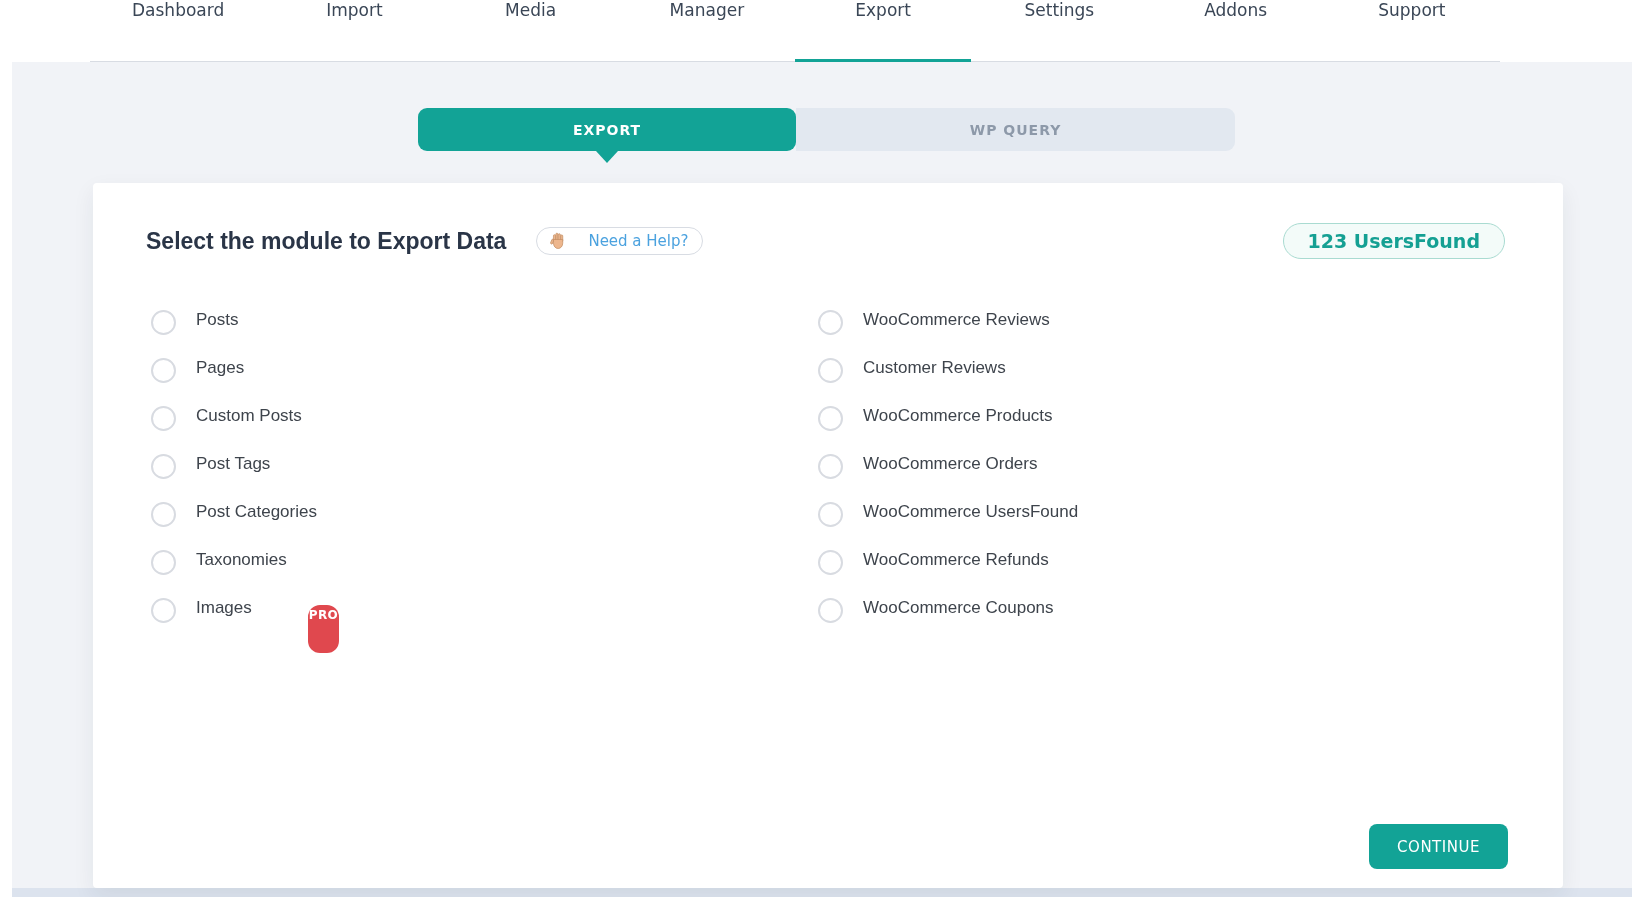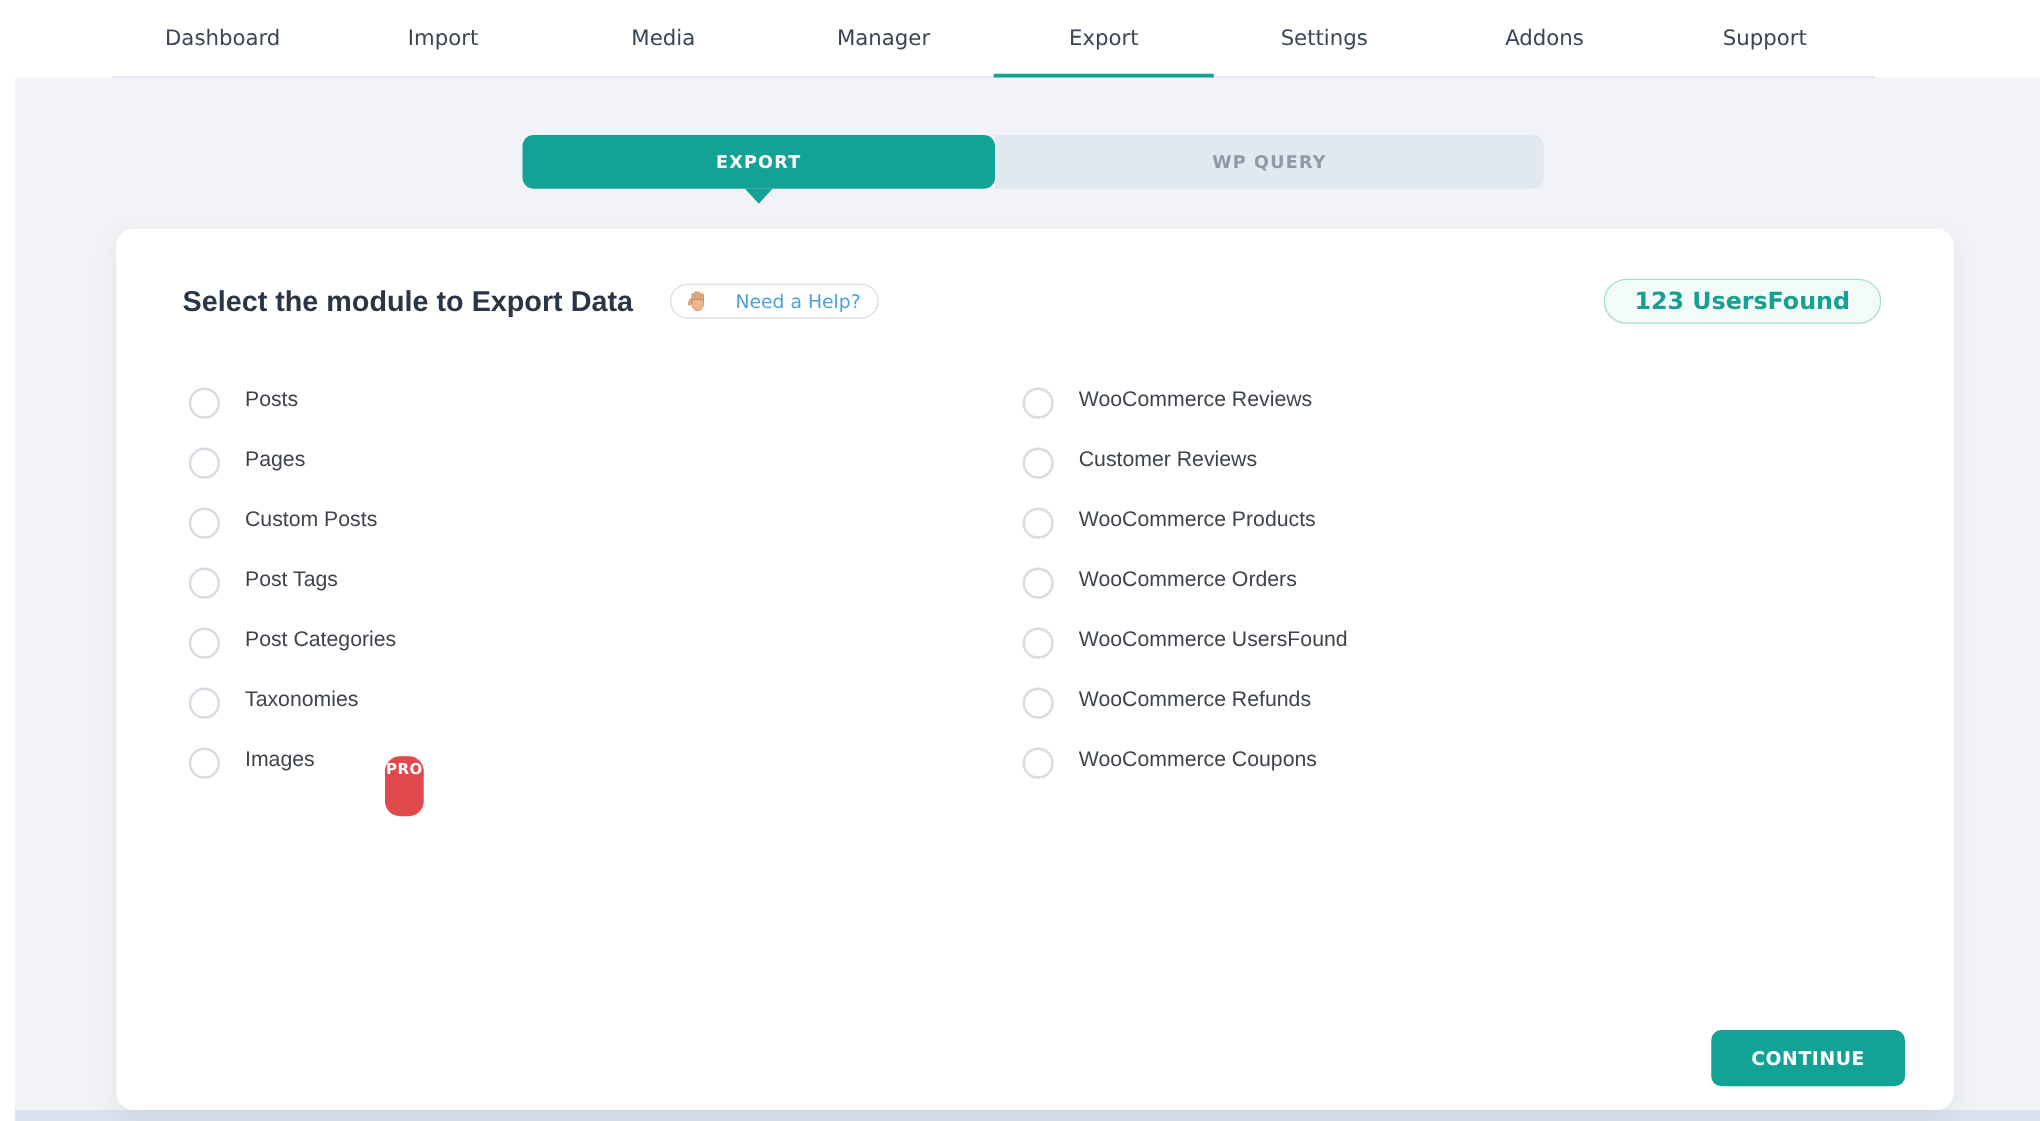--- a/index.html
+++ b/index.html
@@ -20,21 +20,21 @@
     overflow:hidden;
   }
   
   .left-strip{position:absolute;left:0;top:0;width:12px;height:897px;background:#ffffff;}
   .bottom-band{position:absolute;left:12px;top:888px;width:1620px;height:9px;background:#dce3ee;}
 
   
   .header{position:absolute;left:0;top:0;width:1632px;height:62px;background:#ffffff;}
   .nav-row{position:absolute;left:90px;top:0;width:1410px;height:62px;display:flex;border-bottom:1px solid var(--line);}
   .nav-item{
-    flex:1;display:flex;align-items:center;justify-content:center;
+    flex:1;display:flex;align-items:flex-start;justify-content:center;
     font-size:17px;color:var(--nav-text);cursor:pointer;position:relative;
   }
   .nav-item.active::after{
     content:"";position:absolute;left:0;right:0;bottom:-1px;height:3px;background:var(--accent);
   }
 
   
   .toggle{
     position:absolute;left:418px;top:108px;width:817px;height:43px;
     display:flex;border-radius:9px;
@@ -52,21 +52,21 @@
   }
   .tab-pointer{
     position:absolute;left:178px;top:43px;width:0;height:0;
     border-left:11px solid transparent;border-right:11px solid transparent;
     border-top:12px solid var(--accent);
   }
 
   
   .card{
     position:absolute;left:93px;top:183px;width:1470px;height:705px;
-    background:#ffffff;border-radius:14px;
+    background:#ffffff;border-radius:4px;
     box-shadow:0 8px 22px rgba(30,40,60,0.07);
   }
   .card-head{
     position:absolute;left:53px;right:58px;top:40px;height:36px;
     display:flex;align-items:center;
   }
   .page-title{
     font-family:"Liberation Sans",sans-serif;
     font-size:23px;font-weight:bold;color:var(--title-color);
   }
@@ -100,23 +100,23 @@
   }
   .pro-badge{
     margin-left:36px;position:relative;top:7px;
     background:#e0484e;color:#ffffff;border-radius:12px;
     font-size:12px;font-weight:bold;letter-spacing:.4px;
     padding:4px 1px;line-height:1;
   }
 
   
   .continue-btn{
-    position:absolute;left:1276px;top:641px;width:155px;height:45px;
+    position:absolute;left:1276px;top:641px;width:139px;height:45px;
     background:var(--accent);color:#ffffff;border:none;border-radius:8px;
-    font-family:"DejaVu Sans",sans-serif;font-size:15px;font-weight:bold;
+    font-family:"DejaVu Sans",sans-serif;font-size:15px;font-weight:normal;
     letter-spacing:.5px;cursor:pointer;
   }
 </style>
 </head>
 <body>
 
 <div class="left-strip"></div>
 <div class="bottom-band"></div>
 
 <header class="header">

